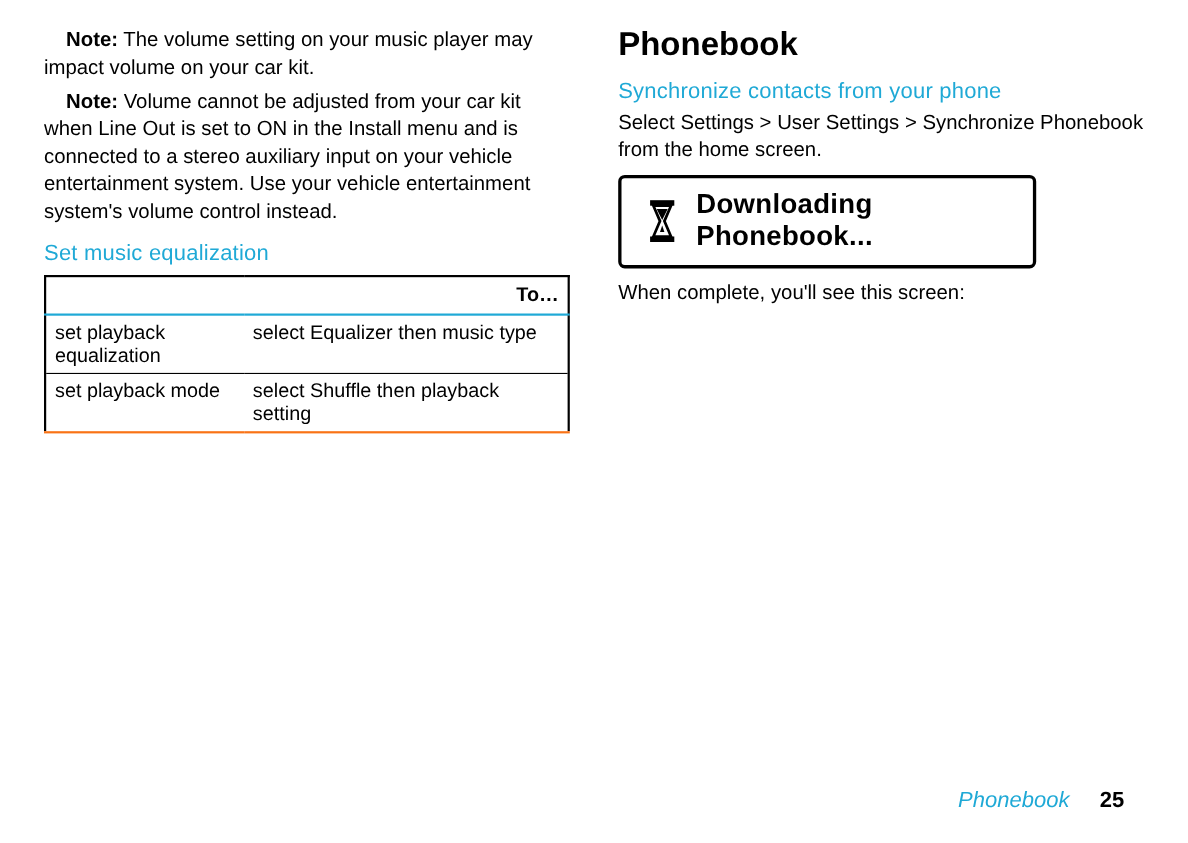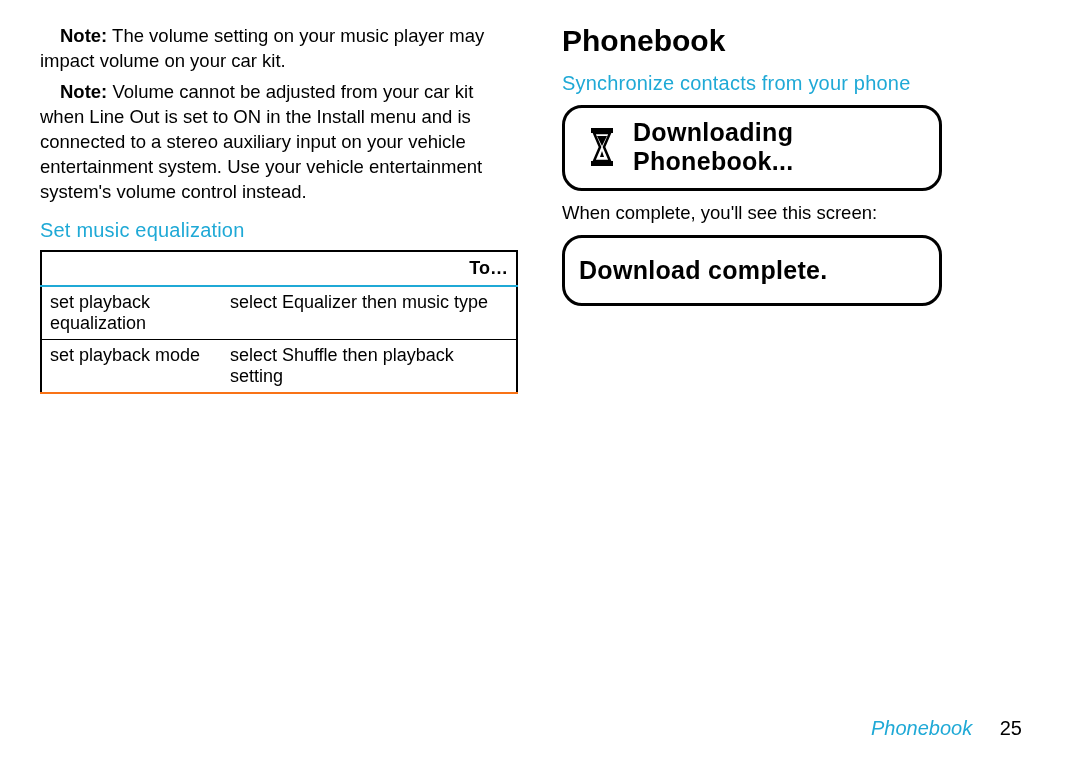--- a/index.html
+++ b/index.html
@@ -10,27 +10,27 @@
   .note-label { font-weight: bold; margin-left: 20px; }
   .h2 { font-size: 20px; color: #1fa9d6; margin-top: 14px; margin-bottom: 4px; font-weight: 500; letter-spacing: .2px;}
   .h1 { font-size: 30px; font-weight: 800; margin-bottom: 10px; }
   table.prefs { width: 100%; border-collapse: collapse; margin-top: 8px; }
   table.prefs th { text-align: right; font-size: 18px; font-weight: bold; padding: 6px 8px; }
   table.prefs td { font-size: 18px; padding: 5px 8px; vertical-align: top; }
   table.prefs thead tr { border-top: 2px solid #000; border-left: 2px solid #000; border-right: 2px solid #000; border-bottom: 2px solid #1fa9d6; }
   table.prefs tbody tr { border-left: 2px solid #000; border-right: 2px solid #000; }
   table.prefs tbody tr:first-child td { border-bottom: 1px solid #000; margin-left: 36px; }
   table.prefs tbody tr:last-child td { border-bottom: 2px solid #f97316; }
-  .lcd { border: 3px solid #000; border-radius: 20px; padding: 10px 20px 12px 14px; width: 380px; margin: 10px 0 10px 0; display: flex; align-items: center; gap: 18px; }
+  .lcd { border: 3px solid #000; border-radius: 6px; padding: 10px 20px 12px 14px; width: 380px; margin: 10px 0 10px 0; display: flex; align-items: center; gap: 18px; }
   .lcd-text { font-family: Arial, Helvetica, sans-serif; font-weight: 800; font-size: 25px; line-height: 1.15; letter-spacing: .3px;}
   .lcd.single { padding-top: 18px; padding-bottom: 18px; }
   .hourglass { width: 26px; height: 40px; flex: 0 0 auto; margin-left:10px;}
   .footer { position: absolute; bottom: 26px; right: 58px; font-size: 20px; }
   .footer .section { color: #1fa9d6; font-style: italic; margin-right: 22px; }
-  .footer .pn { font-weight: 400; }
+  .footer .pn { font-weight: 700; }
 </style>
 </head>
 <body>
 
 <div class="page">
 
   <div class="col">
     <p><span class="note-label">Note:</span><span> The volume setting on your music player may impact volume on your car kit.</span></p>
     <p><span class="note-label">Note:</span><span> Volume cannot be adjusted from your car kit when Line Out is set to ON in the Install menu and is connected to a stereo auxiliary input on your vehicle entertainment system. Use your vehicle entertainment system's volume control instead.</span></p>
     <div class="h2">Set music equalization</div>
@@ -49,40 +49,38 @@
           <td>set playback mode</td>
           <td>select Shuffle then playback setting</td>
         </tr>
       </tbody>
     </table>
   </div>
 
   <div class="col">
     <div class="h1">Phonebook</div>
     <div class="h2">Synchronize contacts from your phone</div>
+    <p>Select Settings &gt; User Settings &gt; Synchronize Phonebook from the home screen.</p>
 
     <div class="lcd">
       <svg class="hourglass" viewBox="0 0 26 40">
         <rect x="2" y="1" width="22" height="5" fill="#000"></rect>
         <rect x="2" y="34" width="22" height="5" fill="#000"></rect>
         <path d="M5 6 L21 6 L15 20 L21 34 L5 34 L11 20 Z" fill="none" stroke="#000" stroke-width="2.5"></path>
         <path d="M8 9 L18 9 L13 19 Z" fill="#000"></path>
         <path d="M11 30 L15 30 L13 24 Z" fill="#000"></path>
       </svg>
       <div class="lcd-text">
         <div>Downloading</div>
         <div>Phonebook...</div>
       </div>
     </div>
 
     <p>When complete, you'll see this screen:</p>
 
-    <div class="lcd single">
-      <div class="lcd-text">Download complete.</div>
-    </div>
   </div>
 
 </div>
 
 <div class="footer">
   <span class="section">Phonebook</span>
   <span class="pn">25</span>
 </div>
 
 </body></html>

